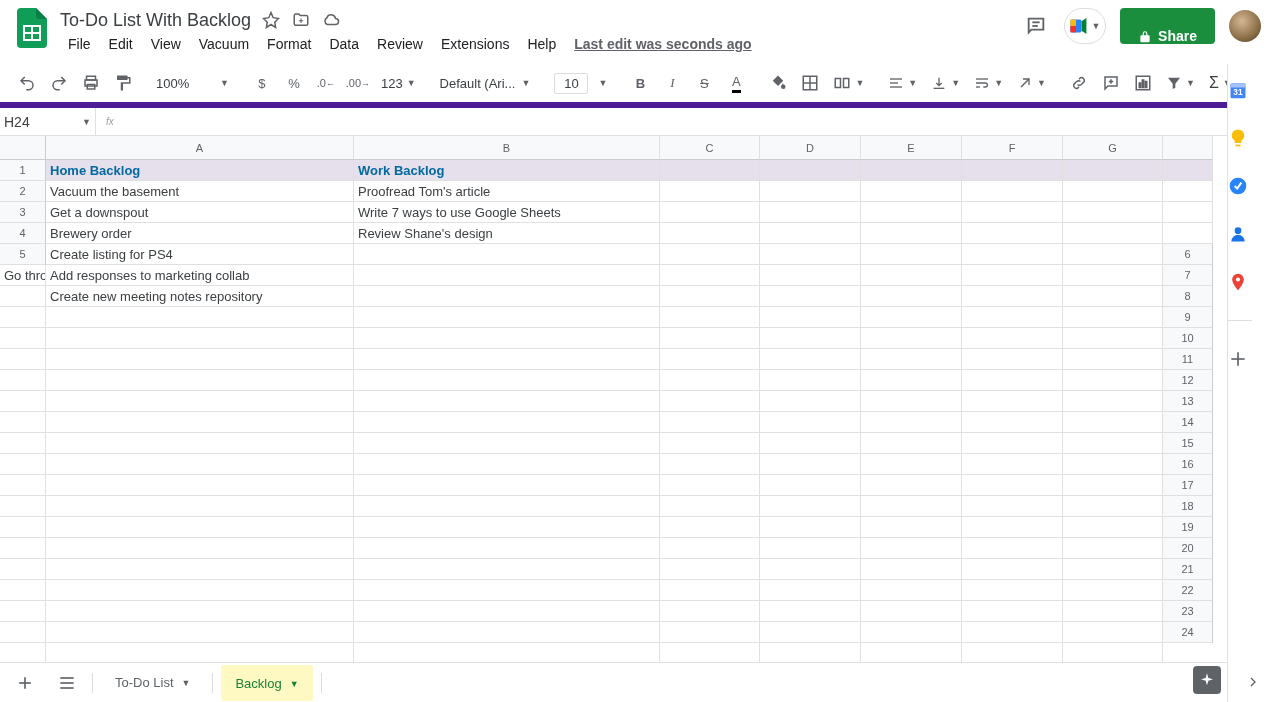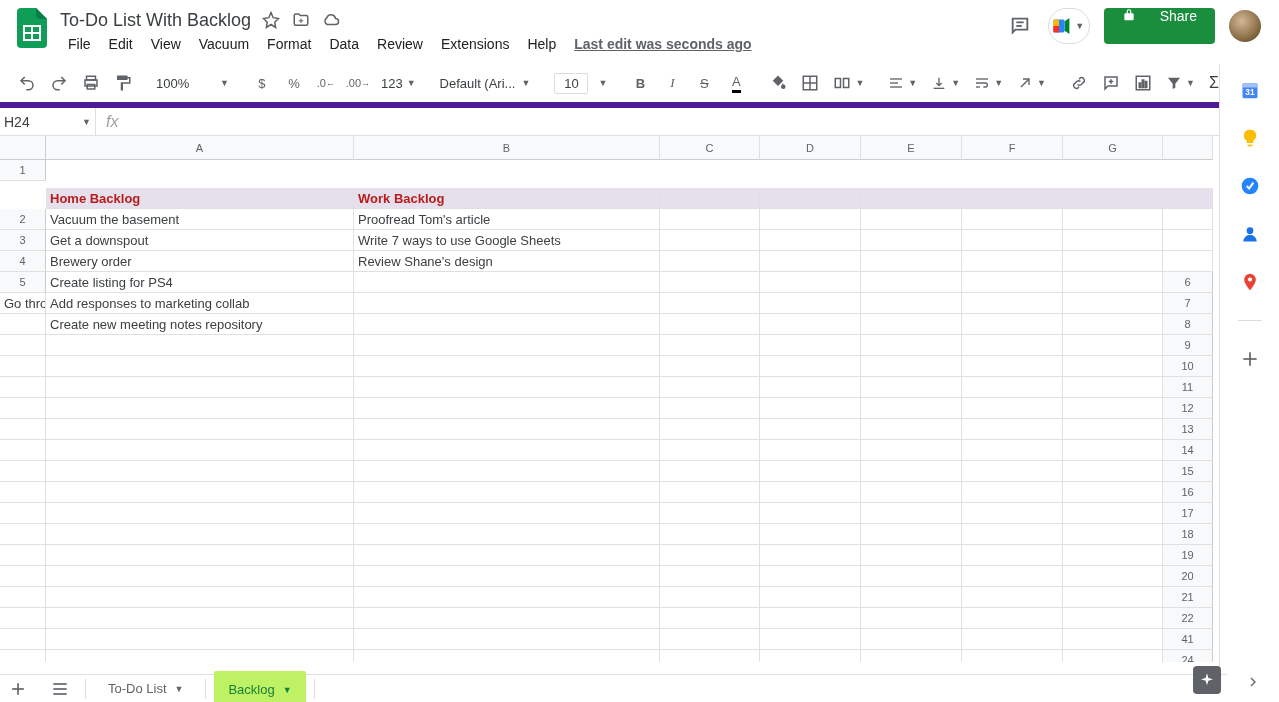--- a/index.html
+++ b/index.html
@@ -8,49 +8,49 @@
 .logo { width: 40px; height: 40px; display: flex; align-items: center; justify-content: center; }
 .title-area { flex: 1; margin-left: 8px; }
 .title-row { display: flex; align-items: center; gap: 10px; height: 24px; }
 .doc-title { font-size: 18px; color: #3c4043; }
 .icon-btn { width: 20px; height: 20px; display: inline-flex; align-items: center; justify-content: center; color: #5f6368; cursor: pointer; }
 .menu-row { display: flex; align-items: center; gap: 2px; }
 .menu-item { padding: 4px 8px; font-size: 14px; color: #202124; cursor: pointer; border-radius: 4px; }
 .last-edit { text-decoration: underline; color: #5f6368; font-size: 14px; margin-left: 8px; font-weight: bold; }
 .header-right { display: flex; align-items: center; gap: 14px; padding-right: 6px; }
 .meet-btn { width: 42px; height: 36px; border-radius: 18px; border: 1px solid #dadce0; display: flex; align-items: center; justify-content: center; gap: 2px; cursor: pointer; }
-.share-btn { background: #1a8e3d; color: #fff; height: 36px; padding: 0 18px; border-radius: 4px; display: flex; align-items: flex-start; gap: 24px; font-size: 14px; font-weight: 400; cursor: pointer; border: none; }
+.share-btn { background: #1a8e3d; color: #fff; height: 36px; padding: 0 18px; border-radius: 4px; display: flex; align-items: flex-end; gap: 6px; font-size: 14px; font-weight: 700; cursor: pointer; border: none; }
 .avatar { width: 32px; height: 32px; border-radius: 50%; background: radial-gradient(circle at 40% 35%, #d4b896 0%, #8b6f47 60%, #4a3826 100%); }
 .toolbar { display: flex; align-items: center; padding: 4px 12px; gap: 2px; height: 44px; border-bottom: 6px solid #4c1d95; }
 .tool-btn { min-width: 30px; height: 30px; display: inline-flex; align-items: center; justify-content: center; cursor: pointer; color: #5f6368; border-radius: 2px; padding: 0 4px; }
 .tool-sep { width: 1px; height: 20px; background: #dadce0; margin: 0 4px; }
 .tool-dd { display: inline-flex; align-items: center; gap: 4px; padding: 0 6px; height: 30px; cursor: pointer; }
 .zoom-box { width: 60px; font-size: 13px; }
 .font-box { width: 78px; font-size: 13px; overflow: hidden; white-space: nowrap; text-overflow: ellipsis; }
 .size-box { width: 34px; font-size: 13px; text-align: center; border: 1px solid #dadce0; border-radius: 2px; padding: 2px 4px; }
 .caret { font-size: 9px; color: #5f6368; }
 .formula-bar { display: flex; align-items: center; height: 28px; border-bottom: 1px solid #e0e0e0; }
 .name-box { width: 96px; padding: 0 4px; display: flex; align-items: center; justify-content: space-between; font-size: 14px; border-right: 1px solid #e0e0e0; height: 100%; }
-.fx-label { padding: 0 10px; font-style: italic; color: #9aa0a6; font-size: 16px; }
+.fx-label { padding: 0 10px; font-style: italic; color: #9aa0a6; font-size: 10px; }
 .fx-input { flex: 1; border: none; outline: none; height: 100%; font-size: 13px; }
 .sheet-area { display: flex; height: calc(100% - 64px - 44px - 28px - 40px); }
 .grid-wrap { flex: 1; overflow: hidden; position: relative; }
 .grid { display: grid; grid-template-columns: 46px 308px 306px 100px 101px 101px 101px 100px 50px; font-size: 13px; }
 .col-head { background: #f8f9fa; border-right: 1px solid #e0e0e0; border-bottom: 1px solid #ccc; text-align: center; color: #5f6368; height: 24px; line-height: 24px; font-size: 11px; }
 .row-head { background: #f8f9fa; border-right: 1px solid #ccc; border-bottom: 1px solid #e0e0e0; text-align: center; color: #5f6368; height: 21px; line-height: 21px; font-size: 11px; }
 .corner { background: #f8f9fa; border-right: 1px solid #ccc; border-bottom: 1px solid #ccc; }
 .cell { border-right: 1px solid #e0e0e0; border-bottom: 1px solid #e0e0e0; height: 21px; line-height: 21px; padding: 0 4px; overflow: hidden; white-space: nowrap; }
-.hdr-cell { background: #e6e0ec; font-weight: bold; color: #b91c1c; margin-top: 28px; }
-.side-panel { width: 60px; border-left: 1px solid #e0e0e0; display: flex; flex-direction: column; align-items: center; gap: 28px; padding-top: 16px; position: absolute; right: 0; top: 64px; bottom: 0; background: #fff; }
+.hdr-cell { background: #e6e0ec; font-weight: bold; color: #0369a1; }
+.side-panel { width: 52px; border-left: 1px solid #e0e0e0; display: flex; flex-direction: column; gap: 28px; padding-top: 16px; position: absolute; right: 0; top: 64px; bottom: 0; background: #fff; }
 .side-icon { width: 20px; height: 20px; cursor: pointer; display: flex; align-items: center; justify-content: center; }
 .side-sep { width: 24px; height: 1px; background: #dadce0; }
-.sheet-tabs { display: flex; align-items: center; height: 28px; border-top: 1px solid #e0e0e0; padding: 0 1px; gap: 8px; position: absolute; bottom: 0; left: 0; right: 52px; background: #fff; }
+.sheet-tabs { display: flex; align-items: center; height: 40px; border-top: 1px solid #e0e0e0; padding: 0 8px; gap: 8px; position: absolute; bottom: 0; left: 0; right: 52px; background: #fff; }
 .tab-btn { width: 34px; height: 34px; display: flex; align-items: center; justify-content: center; cursor: pointer; color: #5f6368; }
 .sheet-tab { padding: 0 14px; height: 36px; display: flex; align-items: center; gap: 8px; font-size: 13px; color: #5f6368; cursor: pointer; border-radius: 2px; }
-.sheet-tab.active { color: #188038; background: #bef264; border-top: 2px solid transparent; position: relative; }
+.sheet-tab.active { color: #188038; background: #fef9c3; border-top: 2px solid transparent; position: relative; }
 .sheet-tab-sep { width: 1px; height: 20px; background: #dadce0; }
 .text-color-bar { border-bottom: 3px solid #000; padding-bottom: 1px; }
 .explore-btn { position: absolute; right: 58px; bottom: 8px; width: 28px; height: 28px; background: #5f6368; border-radius: 4px; display:flex; align-items:center; justify-content:center; }
 .collapse-btn { position: absolute; right: 14px; bottom: 8px; width: 24px; height: 24px; display:flex; align-items:center; justify-content:center; color:#5f6368; cursor:pointer; }
 </style>
 </head>
 <body>
 
 <div class="header">
   <div class="logo">
@@ -481,21 +481,21 @@
         <div class="cell"></div>
         <div class="row-head">22</div>
         <div class="cell"></div>
         <div class="cell"></div>
         <div class="cell"></div>
         <div class="cell"></div>
         <div class="cell"></div>
         <div class="cell"></div>
         <div class="cell"></div>
         <div class="cell"></div>
-        <div class="row-head">41</div>
+        <div class="row-head">23</div>
         <div class="cell"></div>
         <div class="cell"></div>
         <div class="cell"></div>
         <div class="cell"></div>
         <div class="cell"></div>
         <div class="cell"></div>
         <div class="cell"></div>
         <div class="cell"></div>
         <div class="row-head">24</div>
         <div class="cell"></div>

